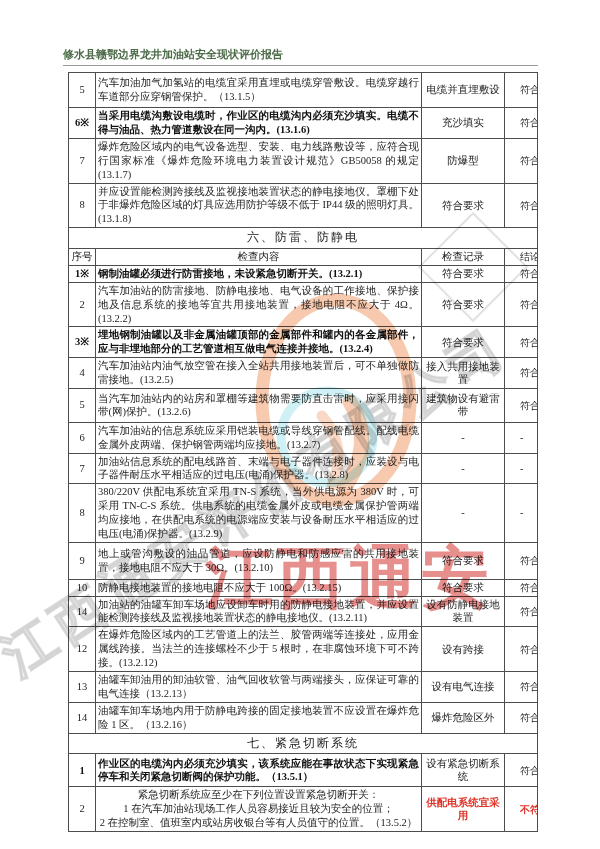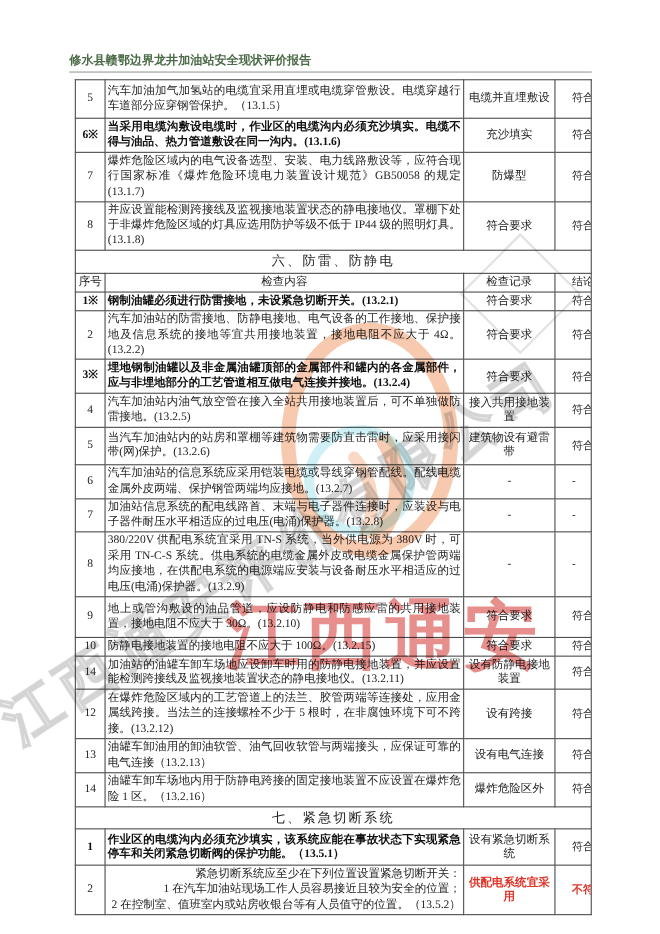--- a/index.html
+++ b/index.html
@@ -188,21 +188,21 @@
         <td class="sec" colspan="4">七、紧急切断系统</td>
       </tr>
       <tr style="height:33px">
         <td class="no bold">1</td>
         <td class="ct bold">作业区的电缆沟内必须充沙填实，该系统应能在事故状态下实现紧急停车和关闭紧急切断阀的保护功能。（13.5.1）</td>
         <td class="rc">设有紧急切断系统</td>
         <td class="rs">符合</td>
       </tr>
       <tr style="height:44px">
         <td class="no">2</td>
-        <td class="ct prelines" style="text-align:right">紧急切断系统应至少在下列位置设置紧急切断开关：
+        <td class="ct prelines" style="text-align:center">紧急切断系统应至少在下列位置设置紧急切断开关：
 1 在汽车加油站现场工作人员容易接近且较为安全的位置；
 2 在控制室、值班室内或站房收银台等有人员值守的位置。（13.5.2）</td>
         <td class="rc red">供配电系统宜采用</td>
         <td class="rs red">不符合</td>
       </tr>
     </tbody>
   </table>
 
 
   <div class="wm wm-gray-text">江西通安评价有限公司</div>

